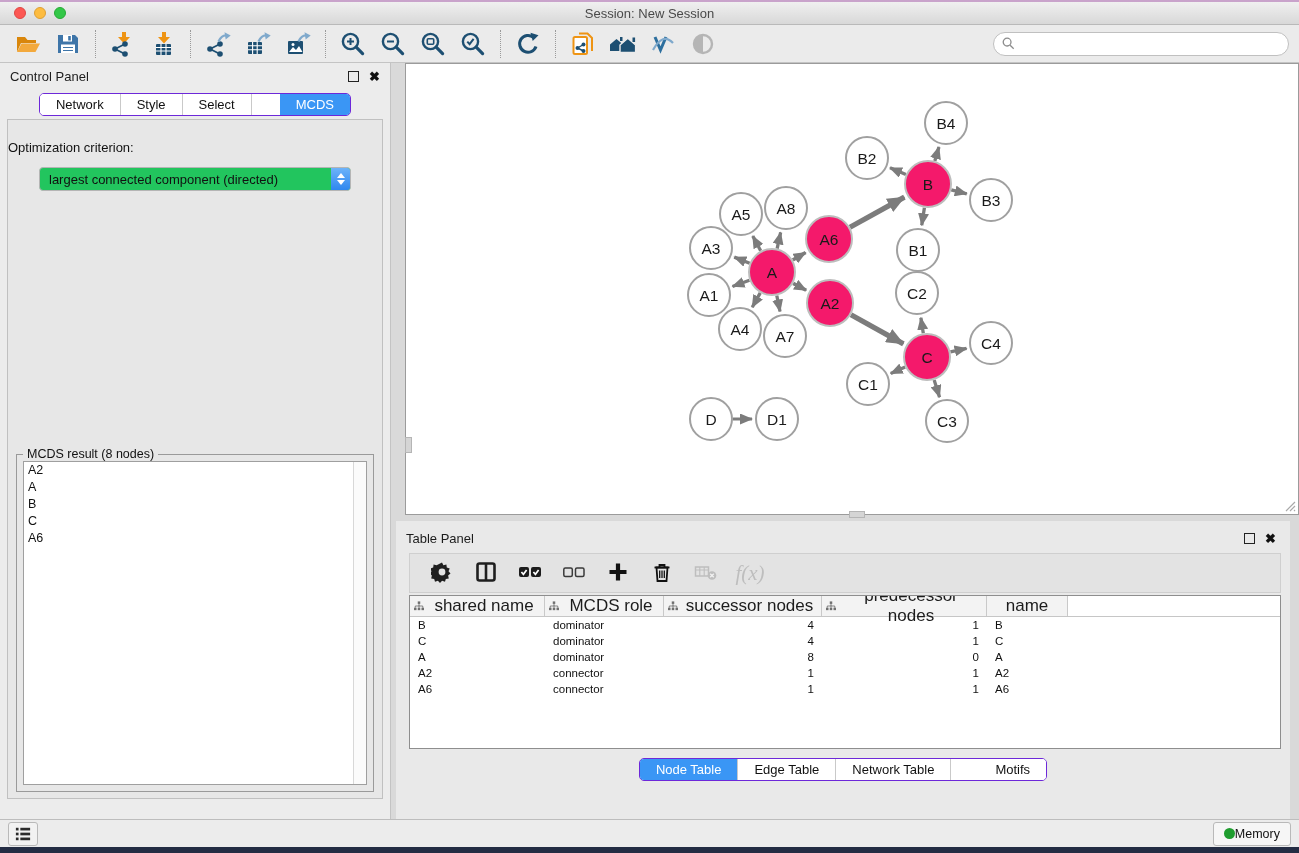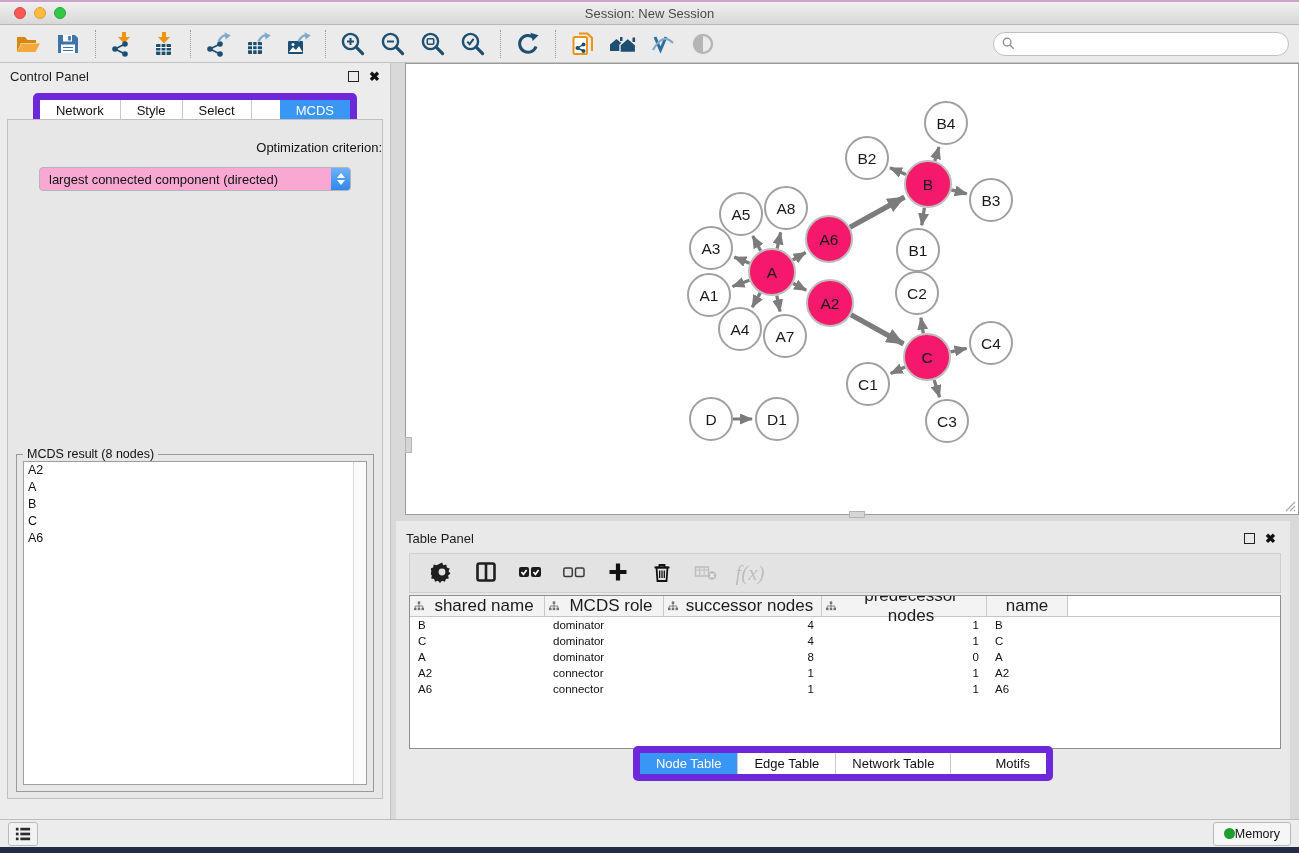--- a/index.html
+++ b/index.html
@@ -34,28 +34,28 @@
 
   
   .cpanel { position:absolute; left:0; top:0; width:391px; height:100%; background:#ececec; border-right:1px solid #c3c3c3; }
   .panel-head { height:26px; display:flex; align-items:center; padding:0 10px; }
   .panel-head .ptitle { font-size:13px; color:#1c1c1c; }
   .panel-head .pbtns { margin-left:auto; display:flex; align-items:center; gap:10px; }
   .float-btn { width:11px; height:11px; border:1.6px solid #222; background:transparent; cursor:pointer; }
   .close-btn { background:none; border:none; font-size:13px; font-weight:bold; color:#111; cursor:pointer; line-height:1; }
 
   .seg-tabs { display:flex; justify-content:center; margin-top:4px; }
-  .seg { display:flex; border:7px solid #6d28d9; border-radius:5px; overflow:hidden; background:#fff; }
+  .seg { display:flex; border:1px solid #6d28d9; border-radius:5px; overflow:hidden; background:#fff; }
   .seg .seg-item { padding:3px 16px; font-size:13px; color:#111; background:#fff; border-right:1px solid #c9c9c9; cursor:pointer; }
   .seg .seg-item:last-child { border-right:none;margin-left:28px; }
   .seg .seg-item.sel { background:#3a96f5; color:#fff; }
 
   .cp-content { position:absolute; left:7px; right:7px; top:56px; bottom:20px; background:#e7e7e7; border:1px solid #c0c0c0; }
-  .opt-label { text-align:right; font-size:13px; color:#111; margin-top:20px; }
-  .dropdown { margin:12px auto 0; width:312px; height:24px; background:#f9a8d4; border:1px solid #b5b5b5; border-radius:4px; display:flex; align-items:center; cursor:pointer; }
+  .opt-label { text-align:left; font-size:13px; color:#111; margin-top:20px; }
+  .dropdown { margin:12px auto 0; width:312px; height:24px; background:#22c55e; border:1px solid #b5b5b5; border-radius:4px; display:flex; align-items:center; cursor:pointer; }
   .dropdown .dval { flex:1; font-size:13px; padding-left:9px; color:#111; white-space:nowrap; }
   .dd-step { width:19px; height:22px; background:linear-gradient(#6db3fa,#2f87ef); border-radius:0 3px 3px 0; display:flex; flex-direction:column; align-items:center; justify-content:center; gap:2px; }
   .tri-up { width:0;height:0;border-left:4px solid transparent;border-right:4px solid transparent;border-bottom:5px solid #fff; }
   .tri-dn { width:0;height:0;border-left:4px solid transparent;border-right:4px solid transparent;border-top:5px solid #fff; }
   .btn-row { display:flex; justify-content:center; gap:14px; margin-top:14px; }
   .mac-btn { background:#fff; border:1px solid #b5b5b5; border-radius:4px; font-size:13px; color:#111; padding:4px 14px; cursor:pointer; }
 
   .result-box { position:absolute; left:8px; right:8px; bottom:6px; top:334px; border:1px solid #9a9a9a; }
   .result-legend { position:absolute; top:-8px; left:6px; background:#e7e7e7; padding:0 4px; font-size:12.5px; color:#111; }
   .result-list { position:absolute; inset:6px 6px 6px 6px; background:#fff; border:1px solid #9f9f9f; overflow:hidden; }

